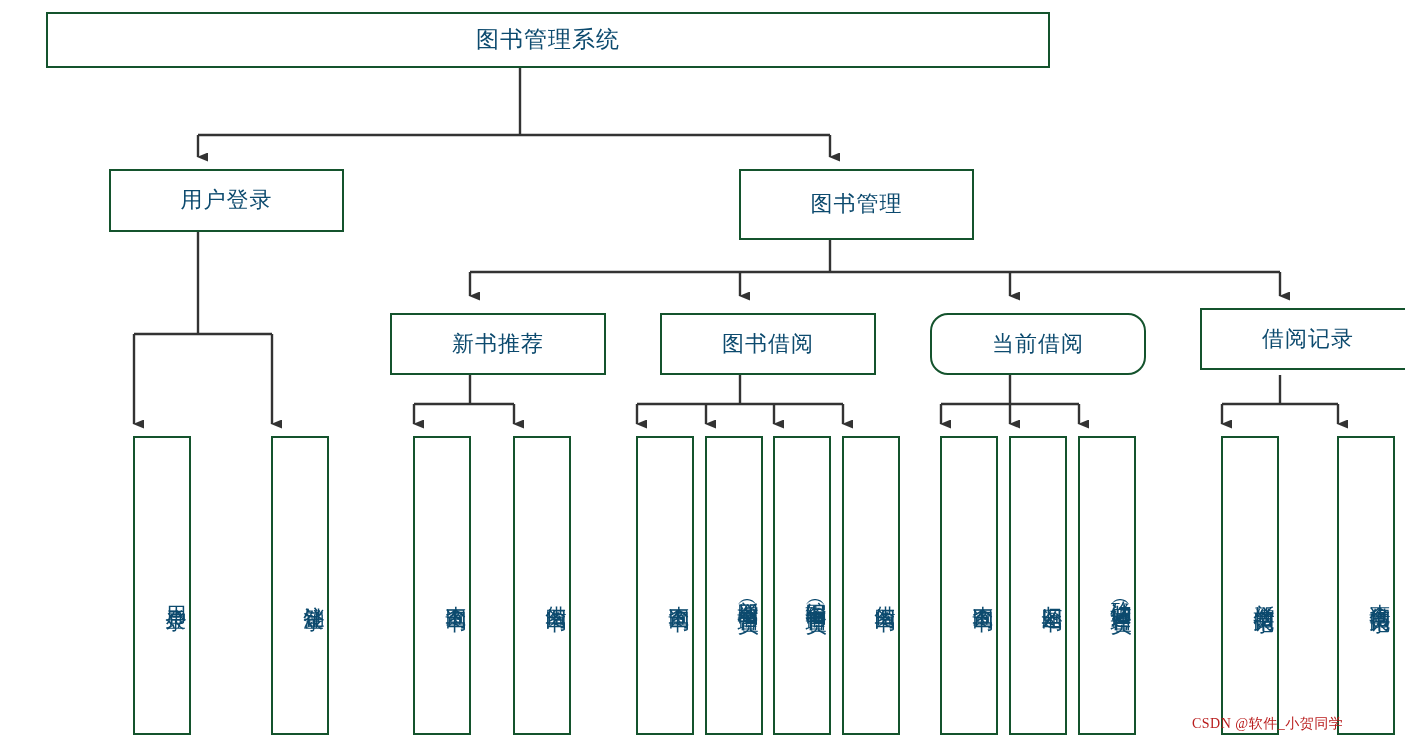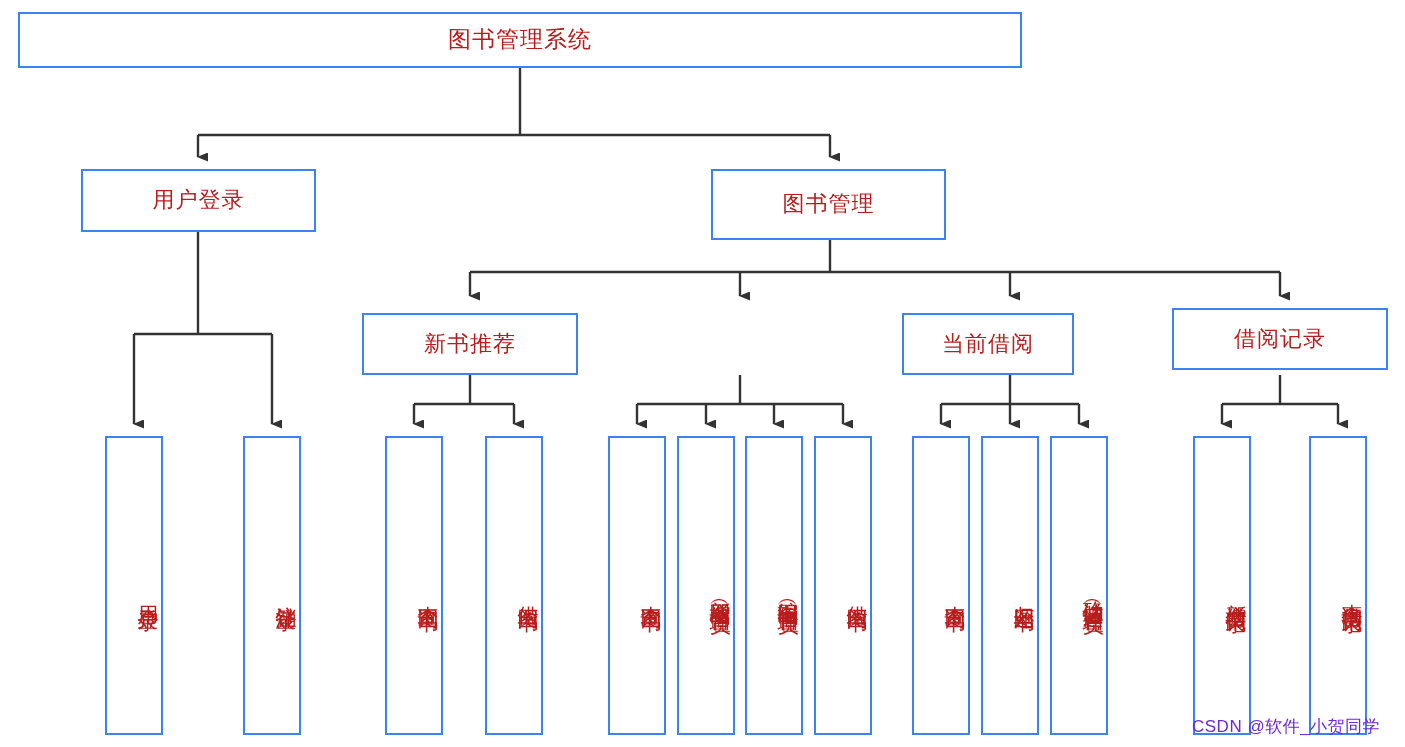--- a/index.html
+++ b/index.html
@@ -23,25 +23,26 @@
     left: 0;
     top: 0;
     width: 1405px;
     height: 747px;
     pointer-events: none;
   }
   .node {
     position: absolute;
     box-sizing: border-box;
     background: #ffffff;
-    border: 2px solid #3b82f6;
+    border: 2px solid #14532d;
     display: flex;
     align-items: center;
     justify-content: center;
-    color: #b91c1c;
+    color: #0c4a6e;
+    margin-left: 28px;
   }
   .node.horizontal {
     font-size: 22px;
     letter-spacing: 1px;
     line-height: 1.2;
   }
   .node.root {
     font-size: 23px;
   }
   .node.vertical {
@@ -50,25 +51,26 @@
     font-size: 21px;
     line-height: 1.25;
     letter-spacing: 2px;
     padding-top: 14px;
     align-items: flex-start;
     justify-content: center;
     white-space: nowrap;
   }
   .watermark {
     position: absolute;
-    font-size: 17px;
-    color: #6d28d9;
+    font-size: 14px;
+    color: #b91c1c;
     letter-spacing: 0.5px;
     white-space: nowrap;
     user-select: none;
+    font-family: Liberation Serif, serif;
   }
 </style>
 </head>
 <body>
 
 <div id="canvas">
 
   <svg id="connectors" viewBox="0 0 1405 747" xmlns="http://www.w3.org/2000/svg">
     <defs>
       <marker id="arrowhead" markerWidth="9" markerHeight="11" refX="4.5" refY="10" orient="auto" markerUnits="userSpaceOnUse">
@@ -121,22 +123,23 @@
   </svg>
 
   <div class="node horizontal root" style="left:18px; top:12px; width:1004px; height:56px;">图书管理系统</div>
 
   <div class="node horizontal" style="left:81px; top:169px; width:235px; height:63px;">用户登录</div>
 
   <div class="node horizontal" style="left:711px; top:169px; width:235px; height:71px;">图书管理</div>
 
   <div class="node horizontal" style="left:362px; top:313px; width:216px; height:62px;">新书推荐</div>
 
+  <div class="node horizontal" style="left:632px; top:313px; width:216px; height:62px;">图书借阅</div>
 
-  <div class="node horizontal" style="left:902px; top:313px; width:172px; height:62px;">当前借阅</div>
+  <div class="node horizontal" style="left:902px; top:313px; width:216px; height:62px;border-radius:18px;">当前借阅</div>
 
   <div class="node horizontal" style="left:1172px; top:308px; width:216px; height:62px;">借阅记录</div>
 
   <div class="node vertical" style="left:105px; top:436px; width:58px; height:299px;">用户登录</div>
 
   <div class="node vertical" style="left:243px; top:436px; width:58px; height:299px;">注销登录</div>
 
   <div class="node vertical" style="left:385px; top:436px; width:58px; height:299px;">查询图书</div>
 
   <div class="node vertical" style="left:485px; top:436px; width:58px; height:299px;">借阅图书</div>

